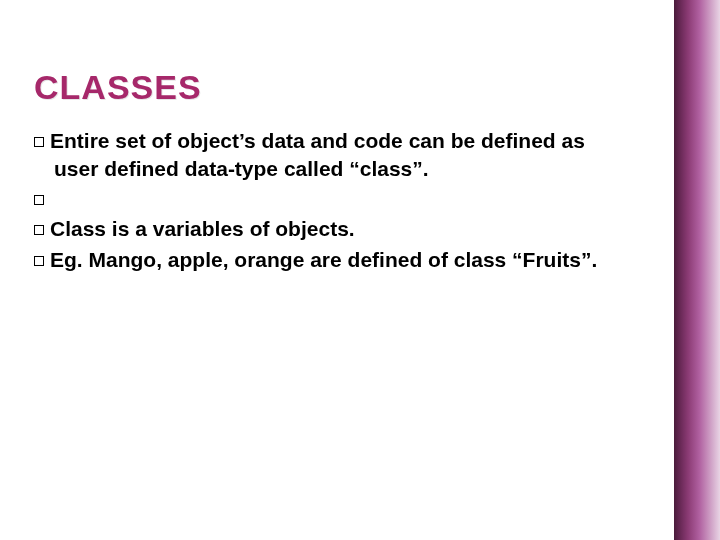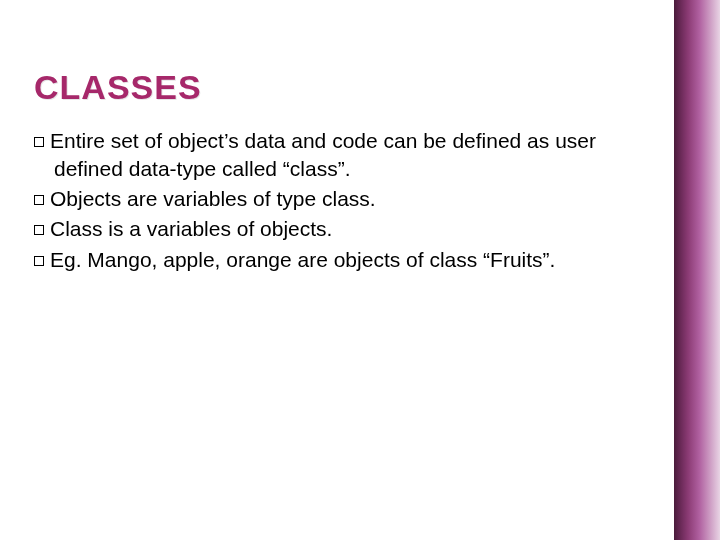--- a/index.html
+++ b/index.html
@@ -36,21 +36,21 @@
     letter-spacing: 1px;
     color: #a6286a;
     text-shadow: 1px 1px 0 rgba(0,0,0,0.1);
     margin-bottom: 20px;
     font-variant: small-caps;
   }
   .bullets {
     font-size: 21px;
     line-height: 1.34;
     color: #000;
-    font-weight: normal;
+    font-weight: bold;
   }
   .bullet {
     margin-bottom: 2px;
     text-indent: -20px;
     padding-left: 20px;
   }
   .sq {
     display: inline-block;
     width: 10px;
     height: 10px;
@@ -65,22 +65,22 @@
 <div class="side-accent"></div>
 
 <div class="content">
   <h1 class="title">CLASSES</h1>
 
   <div class="bullets">
     <div class="bullet">
       <span class="sq"></span><span>Entire set of object’s data and code can be defined as user defined data-type called “class”.</span>
     </div>
     <div class="bullet">
-      <span class="sq"></span><span>Objects are variables of type class.</span>
+      <span class="sq"></span>
     </div>
     <div class="bullet">
       <span class="sq"></span><span>Class is a variables of objects.</span>
     </div>
     <div class="bullet">
-      <span class="sq"></span><span>Eg. Mango, apple, orange are objects of class “Fruits”.</span>
+      <span class="sq"></span><span>Eg. Mango, apple, orange are defined of class “Fruits”.</span>
     </div>
   </div>
 </div>
 
 </body></html>

